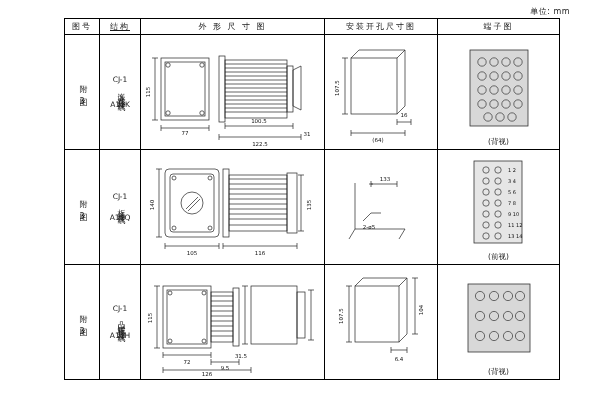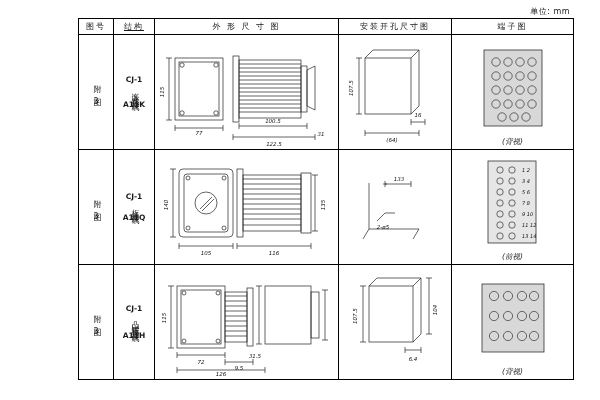--- a/index.html
+++ b/index.html
@@ -14,21 +14,21 @@
 
   .unit{
     position:absolute;
     right:30px;top:6px;
     font-size:8px;
     letter-spacing:.5px;
   }
 
   table.main{
     position:absolute;
-    left:78px;top:18px;
+    left:64px;top:18px;
     width:492px;
     border-collapse:collapse;
     table-layout:fixed;
   }
   table.main td,table.main th{
     border:1px solid #000;
     padding:0;
     font-weight:normal;
     font-size:8px;
     vertical-align:middle;
@@ -52,22 +52,22 @@
     display:inline-block;
     font-size:8px;
   }
   .struct-cell{
     padding:3px 0;
   }
   .struct-inner{
     display:flex;flex-direction:column;align-items:center;justify-content:center;
     height:108px;gap:2px;
   }
-  .struct-inner .code{font-size:7.5px;font-weight:bold;}
-  .cellwrap{position:relative;width:100%;height:113px;font-style:italic;}
+  .struct-inner .code{font-size:7.5px;}
+  .cellwrap{position:relative;width:100%;height:113px;}
   svg{display:block;}
   .cap{
     position:absolute;bottom:2px;left:0;right:0;
     text-align:center;font-size:7.5px;
   }
 </style>
 </head>
 <body>
 
 <div class="page">

